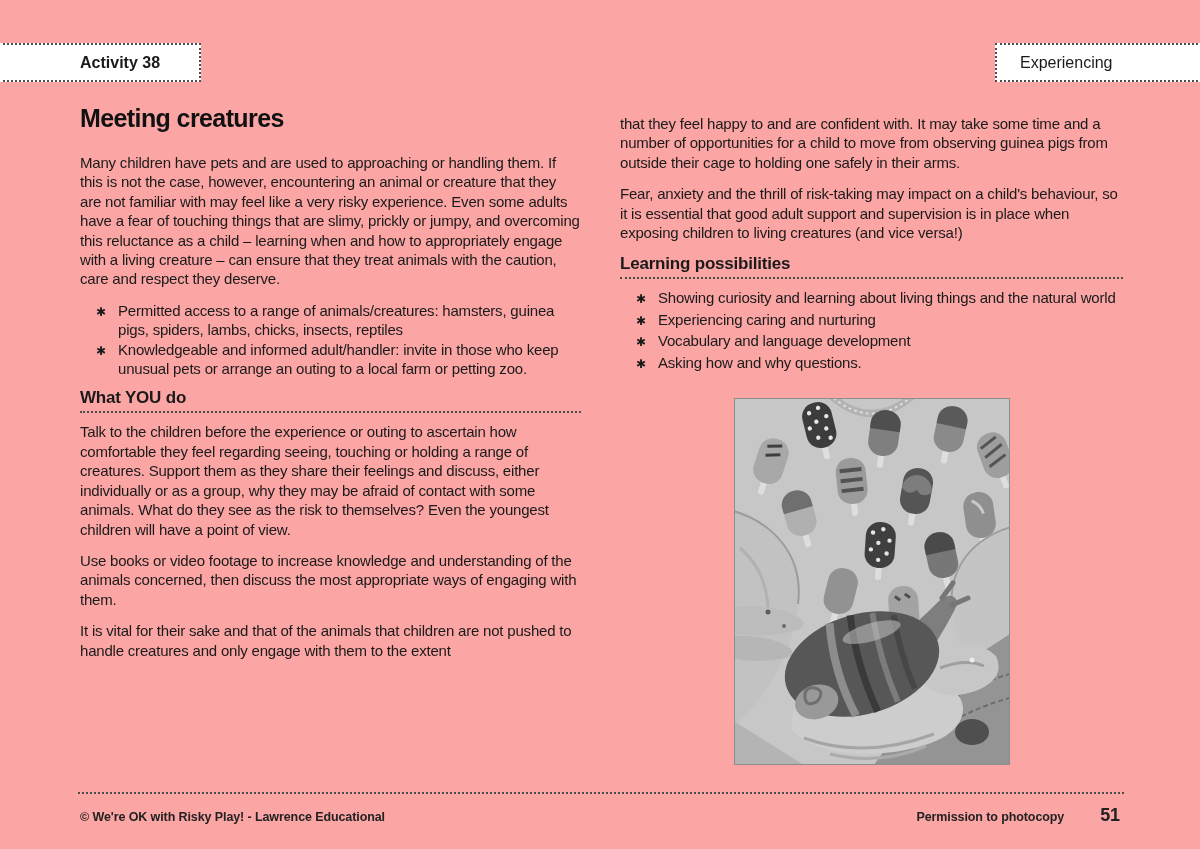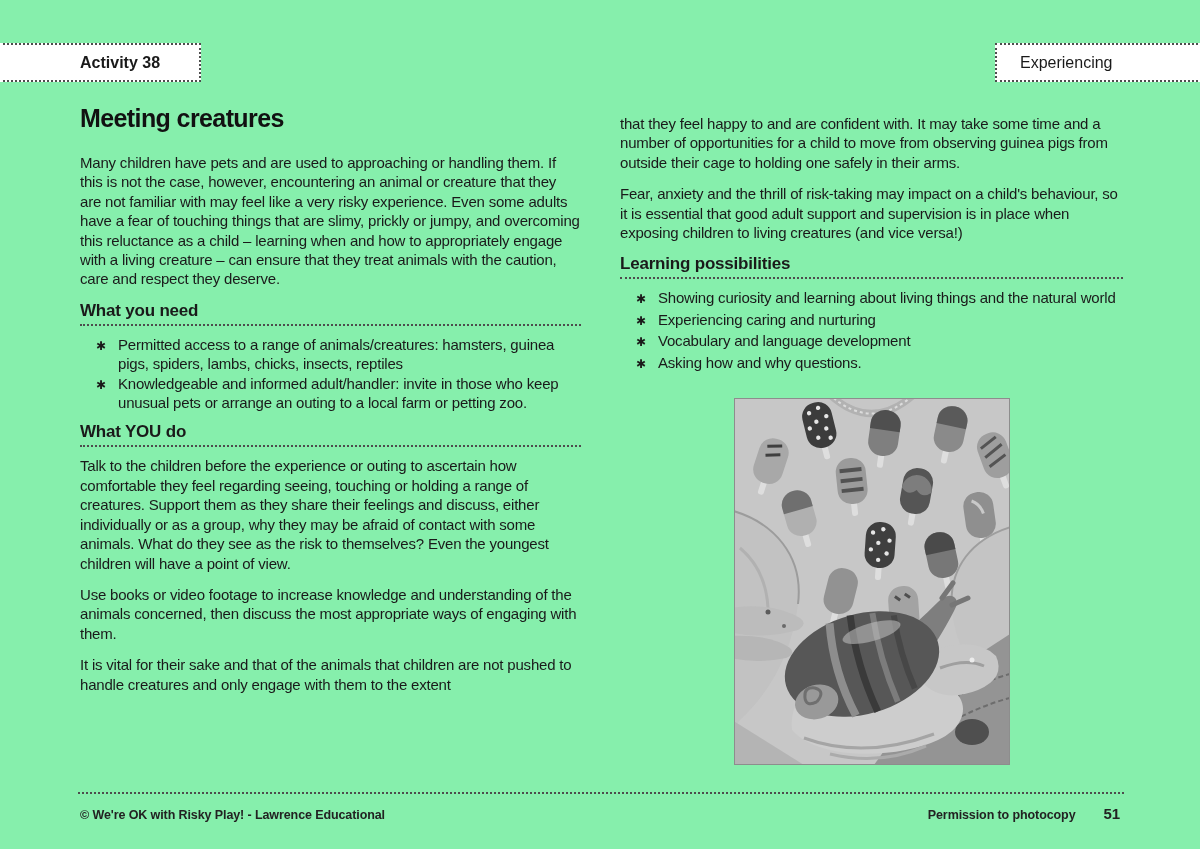--- a/index.html
+++ b/index.html
@@ -1,18 +1,18 @@
 <!DOCTYPE html>
 <html><head>
 <meta charset="utf-8">
 <style>
   * { margin:0; padding:0; box-sizing:border-box; }
   html,body { background:#e8e8e8; }
   .page {
-    position:relative; width:1200px; height:849px; background:#86efac;
+    position:relative; width:1200px; height:849px; background:#fca5a5;
     font-family:"Liberation Sans","DejaVu Sans",sans-serif;
     color:#1a1a1a; overflow:hidden; margin:0 auto;
   }
   
   .header-box {
     position:absolute; top:43px; height:39px; background:#fff;
     border-top:2px dotted #4d4d4d; border-bottom:2px dotted #4d4d4d;
     display:flex; align-items:center; font-size:16px;
   }
   .header-left { left:-2px; width:203px; border-right:2px dotted #4d4d4d; padding-left:82px; font-weight:700; }
@@ -38,40 +38,39 @@
   
   figure.photo { width:276px; height:367px; margin:24px auto 0 auto; }
   figure.photo svg { display:block; width:100%; height:100%; }
   
   .footer-rule { position:absolute; left:78px; right:76px; top:792px; border-top:2px dotted #4d4d4d; }
   .footer {
     position:absolute; left:80px; right:80px; top:805px;
     display:flex; justify-content:space-between; align-items:baseline;
     font-size:12.5px; font-weight:600; color:#222; letter-spacing:-0.1px;
   }
-  .footer-right { display:flex; align-items:baseline; gap:28px; }
-  .pagenum { font-weight:700; font-size:15px; }
+  .footer-right { display:flex; align-items:baseline; gap:36px; }
+  .pagenum { font-weight:700; font-size:18px; }
 </style>
 </head>
 <body>
 
 <div class="page">
 
   <div class="header-box header-left">
     <span>Activity 38</span>
   </div>
   <div class="header-box header-right">
     <span>Experiencing</span>
   </div>
 
   <div class="col col-left">
     <h1>Meeting creatures</h1>
     <p>Many children have pets and are used to approaching or handling them. If this is not the case, however, encountering an animal or creature that they are not familiar with may feel like a very risky experience. Even some adults have a fear of touching things that are slimy, prickly or jumpy, and overcoming this reluctance as a child – learning when and how to appropriately engage with a living creature – can ensure that they treat animals with the caution, care and respect they deserve.</p>
 
-    <h2>What you need</h2>
     <ul class="bullets">
       <li>
         <span class="bullet">✱</span>
         <span class="li-text">Permitted access to a range of animals/creatures: hamsters, guinea pigs, spiders, lambs, chicks, insects, reptiles</span>
       </li>
       <li>
         <span class="bullet">✱</span>
         <span class="li-text">Knowledgeable and informed adult/handler: invite in those who keep unusual pets or arrange an outing to a local farm or petting zoo.</span>
       </li>
     </ul>

